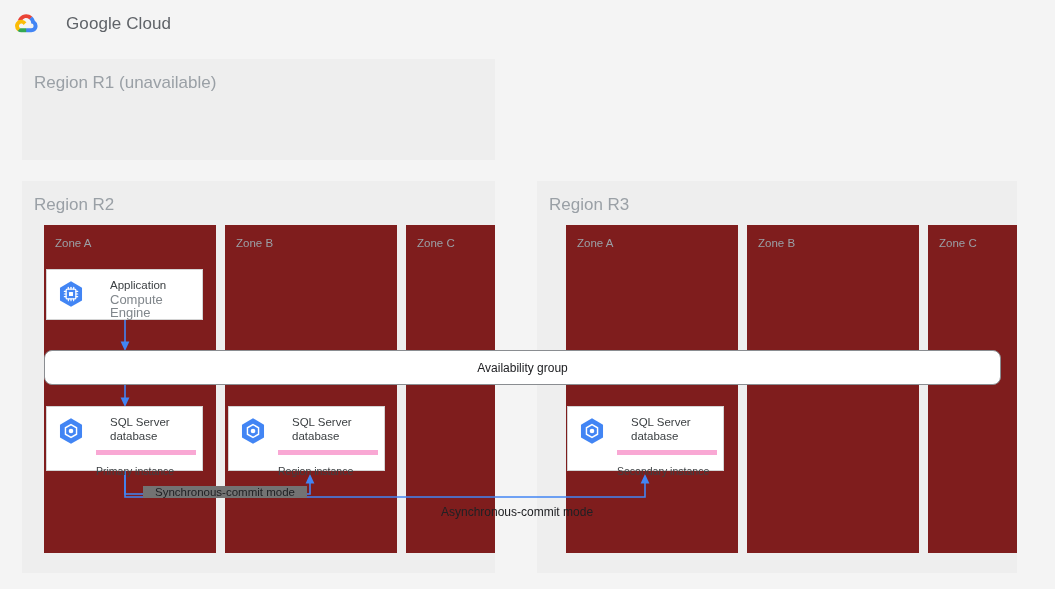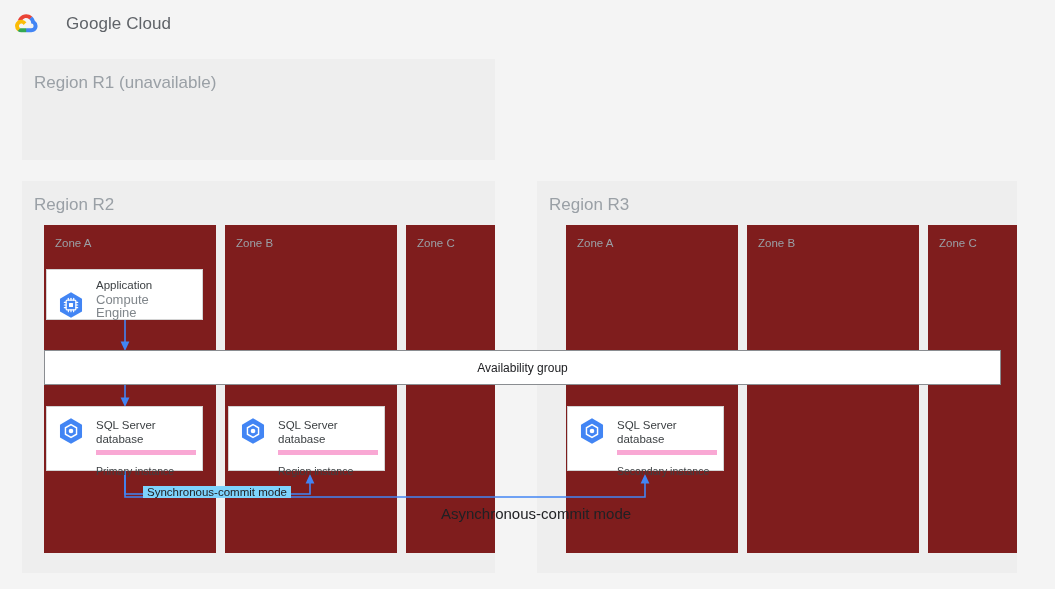--- a/index.html
+++ b/index.html
@@ -70,23 +70,23 @@
 
   
   .card {
     position: absolute;
     background: #ffffff;
     border: 1px solid #d4d4d4;
     box-sizing: border-box;
   }
   .card-main {
     display: flex;
-    align-items: flex-end;
+    align-items: flex-start;
     padding: 9px 10px 9px 9px;
-    gap: 10px;
+    gap: 24px;
   }
   .card-icon { width: 30px; height: 30px; flex: 0 0 30px; display: block; }
   .card-textcol { display: flex; flex-direction: column; min-width: 0; }
   .card-title {
     font-size: 11.5px;
     color: #3c4043;
     line-height: 13.5px;
     white-space: pre-line;
   }
   .card-sub {
@@ -135,26 +135,26 @@
     stroke-width: 1.6;
     fill: none;
   }
   .conn-head { fill: #4285f4; }
 
   .conn-label {
     position: absolute;
     font-size: 11.5px;
     color: #202124;
     white-space: nowrap;
-    background: #7dd3fc;
-    padding: 0 4px;
+    background: #737373;
+    padding: 0 12px;
   }
   .conn-label-plain {
     position: absolute;
-    font-size: 15px;
+    font-size: 12px;
     color: #202124;
     white-space: nowrap;
   }
 </style>
 </head>
 <body>
 
 <div class="canvas">
 
   <div class="header">
@@ -209,21 +209,21 @@
     <path class="conn-line" d="M125,385 L125,400"></path>
     <polygon class="conn-head" points="125,407 120.6,397.5 129.4,397.5"></polygon>
 
     <path class="conn-line" d="M125,471 L125,494 L310,494 L310,482"></path>
     <polygon class="conn-head" points="310,474 305.6,483.5 314.4,483.5"></polygon>
 
     <path class="conn-line" d="M125,471 L125,497 L645,497 L645,482"></path>
     <polygon class="conn-head" points="645,474 640.6,483.5 649.4,483.5"></polygon>
   </svg>
 
-  <div class="ag-bar" style="left:44px; top:350px; width:957px; height:35px;">
+  <div class="ag-bar" style="left:44px; top:350px; width:957px; height:35px;border-radius:8px;">
     <span class="ag-label">Availability group</span>
   </div>
 
   <div class="card" style="left:46px; top:269px; width:157px; height:51px;">
     <div class="card-main">
       <svg class="card-icon" viewBox="0 0 40 40">
         <polygon points="20,3 34.7,11.5 34.7,28.5 20,37 5.3,28.5 5.3,11.5" fill="#4285f4"></polygon>
         <rect x="13.5" y="13.5" width="13" height="13" rx="1.6" fill="none" stroke="#ffffff" stroke-width="1.7"></rect>
         <rect x="17.3" y="17.3" width="5.4" height="5.4" rx="0.8" fill="#ffffff"></rect>
         <g stroke="#ffffff" stroke-width="1.5" stroke-linecap="round">

